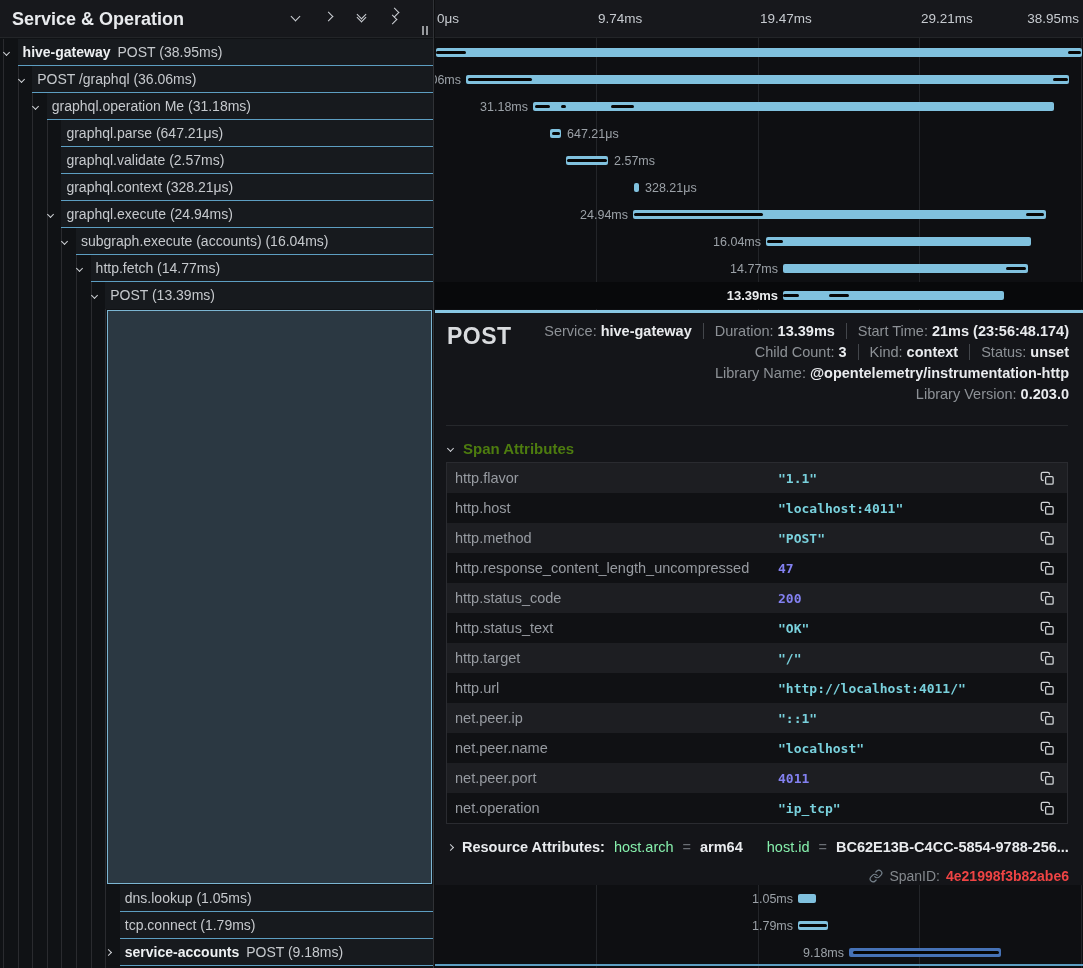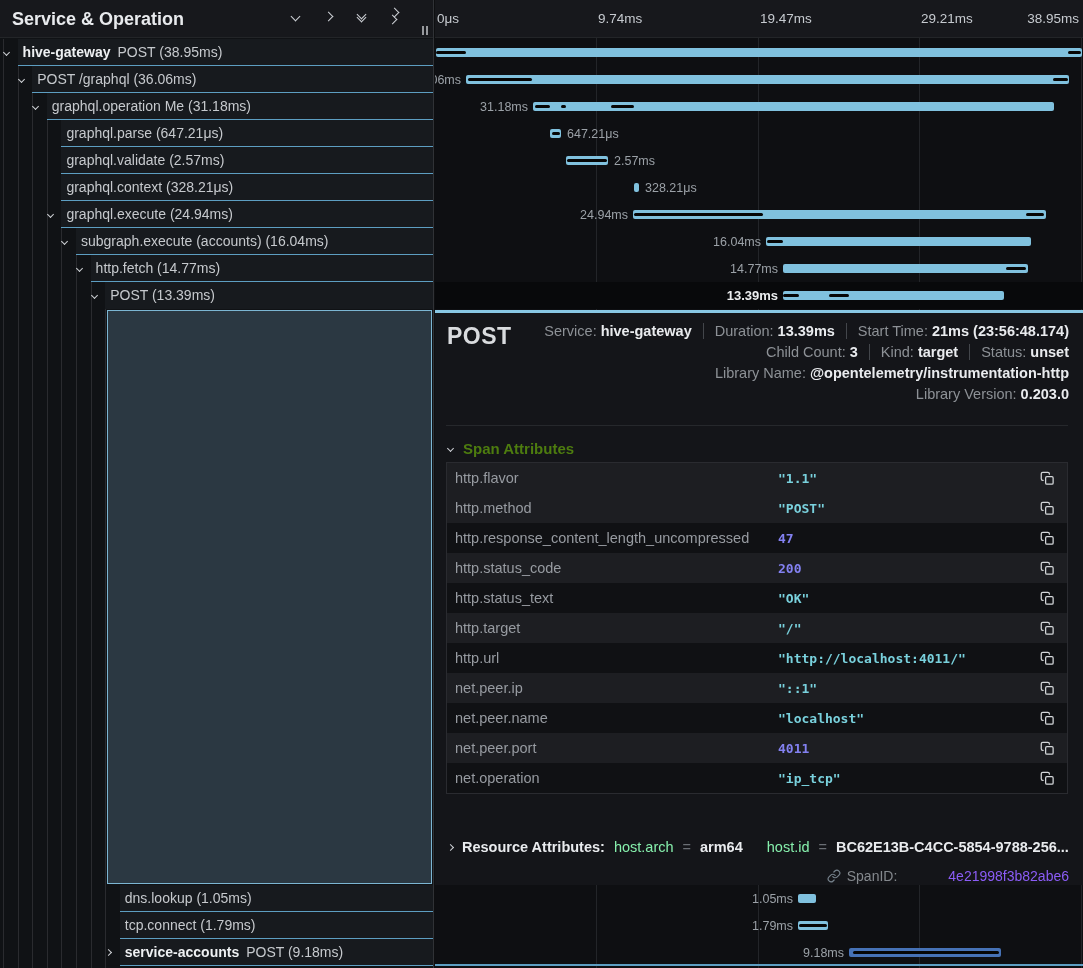--- a/index.html
+++ b/index.html
@@ -93,21 +93,21 @@
              gap:9px; font-size:14.5px; white-space:nowrap; overflow:hidden; }
   .res-title { font-weight:bold; color:#e9ebee; }
   .res-key { color:#86efac;text-align:right; }
   .res-eq { color:#6a6e74; }
   .res-val { font-weight:bold; color:#e9ebee; }
 
   .spanid-row { position:absolute; right:14px; top:555px; display:flex; align-items:center; gap:6px;
                 font-size:14px; }
   .spanid-row svg { width:14px; height:14px; color:#76828c; }
   .spanid-label { color:#84888d; }
-  .spanid-value { font-weight:normal; color:#8b5cf6;margin-left:45px; }
+  .spanid-value { font-weight:bold; color:#ef4444; }
 </style>
 </head>
 <body>
 
 <div class="app">
 
   <div class="left-panel">
     <div class="guides"></div>
     <div class="lp-header">
       <span class="lp-title">Service &amp; Operation</span>
@@ -317,41 +317,51 @@
           <div class="d-meta-row">
             <div class="mitem">Service:<b>hive-gateway</b></div>
             <div class="msep"></div>
             <div class="mitem">Duration:<b>13.39ms</b></div>
             <div class="msep"></div>
             <div class="mitem">Start Time:<b>21ms (23:56:48.174)</b></div>
           </div>
           <div class="d-meta-row">
             <div class="mitem">Child Count:<b>3</b></div>
             <div class="msep"></div>
-            <div class="mitem">Kind:<b>target</b></div>
+            <div class="mitem">Kind:<b>context</b></div>
             <div class="msep"></div>
             <div class="mitem">Status:<b>unset</b></div>
           </div>
           <div class="d-meta-row">
             <div class="mitem">Library Name:<b>@opentelemetry/instrumentation-http</b></div>
           </div>
           <div class="d-meta-row">
             <div class="mitem">Library Version:<b>0.203.0</b></div>
           </div>
         </div>
       <div class="d-divider"></div>
 
       <div class="sec-head">
         <i class="chv"></i>
         <span class="sec-title">Span Attributes</span>
       </div>
       <div class="attr-table" id="attrtable">
           <div class="attr-row even">
             <div class="attr-key">http.flavor</div>
             <div class="attr-val string">"1.1"</div>
+            <div class="copy-btn">
+              <svg viewBox="0 0 24 24" fill="none" stroke="currentColor" stroke-width="2" stroke-linecap="round" stroke-linejoin="round">
+                <rect x="9" y="9" width="12" height="12" rx="2"></rect>
+                <path d="M5 15H4.5A2.5 2.5 0 0 1 2 12.5V4.5A2.5 2.5 0 0 1 4.5 2h8A2.5 2.5 0 0 1 15 4.5V5"></path>
+              </svg>
+            </div>
+          </div>
+          <div class="attr-row odd">
+            <div class="attr-key">http.host</div>
+            <div class="attr-val string">"localhost:4011"</div>
             <div class="copy-btn">
               <svg viewBox="0 0 24 24" fill="none" stroke="currentColor" stroke-width="2" stroke-linecap="round" stroke-linejoin="round">
                 <rect x="9" y="9" width="12" height="12" rx="2"></rect>
                 <path d="M5 15H4.5A2.5 2.5 0 0 1 2 12.5V4.5A2.5 2.5 0 0 1 4.5 2h8A2.5 2.5 0 0 1 15 4.5V5"></path>
               </svg>
             </div>
           </div>
           <div class="attr-row even">
             <div class="attr-key">http.method</div>
             <div class="attr-val string">"POST"</div>

